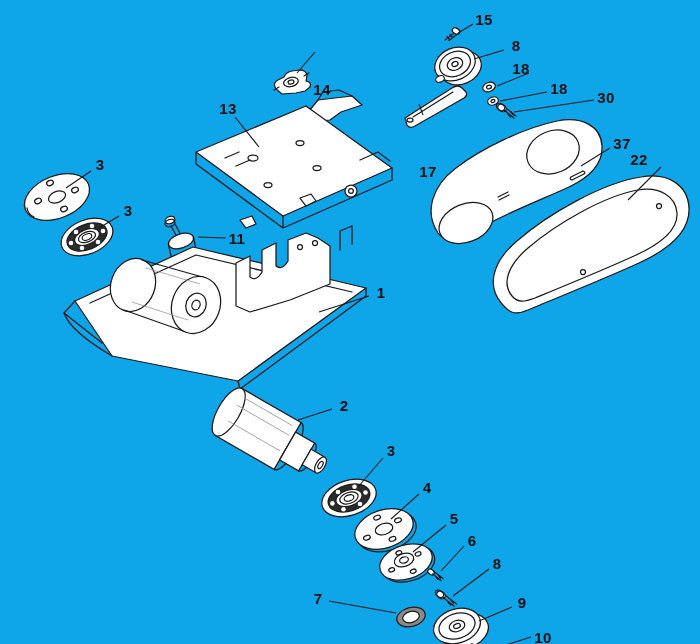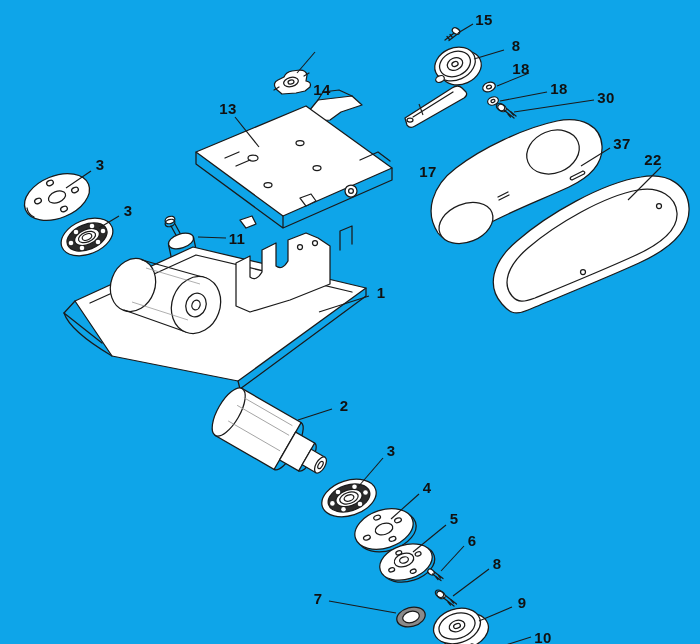--- a/index.html
+++ b/index.html
@@ -277,21 +277,21 @@
   <div id="label-layer">
       <div class="callout" style="left: 484px; top: 19px; color: rgb(17, 17, 17);">15</div>
       <div class="callout" style="left: 322px; top: 44px; color: rgb(17, 17, 17); margin-top: 45px;">14</div>
       <div class="callout" style="left: 516px; top: 45px; color: rgb(17, 17, 17);">8</div>
       <div class="callout" style="left: 521px; top: 68px; color: rgb(17, 17, 17);">18</div>
       <div class="callout" style="left: 559px; top: 88px; color: rgb(17, 17, 17);">18</div>
       <div class="callout" style="left: 606px; top: 97px; color: rgb(17, 17, 17);">30</div>
       <div class="callout" style="left: 428px; top: 123px; color: rgb(17, 17, 17); margin-top: 48px;">17</div>
       <div class="callout" style="left: 228px; top: 108px; color: rgb(17, 17, 17);">13</div>
       <div class="callout" style="left: 622px; top: 143px; color: rgb(17, 17, 17);">37</div>
-      <div class="callout" style="left: 653px; top: 159px; color: rgb(17, 17, 17);">22</div>
+      <div class="callout" style="left: 639px; top: 159px; color: rgb(17, 17, 17);">22</div>
       <div class="callout" style="left: 100px; top: 164px; color: rgb(17, 17, 17);">3</div>
       <div class="callout" style="left: 128px; top: 210px; color: rgb(17, 17, 17);">3</div>
       <div class="callout" style="left: 237px; top: 238px; color: rgb(17, 17, 17);">11</div>
       <div class="callout" style="left: 381px; top: 292px; color: rgb(17, 17, 17);">1</div>
       <div class="callout" style="left: 344px; top: 405px; color: rgb(17, 17, 17);">2</div>
       <div class="callout" style="left: 391px; top: 450px; color: rgb(17, 17, 17);">3</div>
       <div class="callout" style="left: 427px; top: 487px; color: rgb(17, 17, 17);">4</div>
       <div class="callout" style="left: 454px; top: 518px; color: rgb(17, 17, 17);">5</div>
       <div class="callout" style="left: 472px; top: 540px; color: rgb(17, 17, 17);">6</div>
       <div class="callout" style="left: 497px; top: 563px; color: rgb(17, 17, 17);">8</div>

